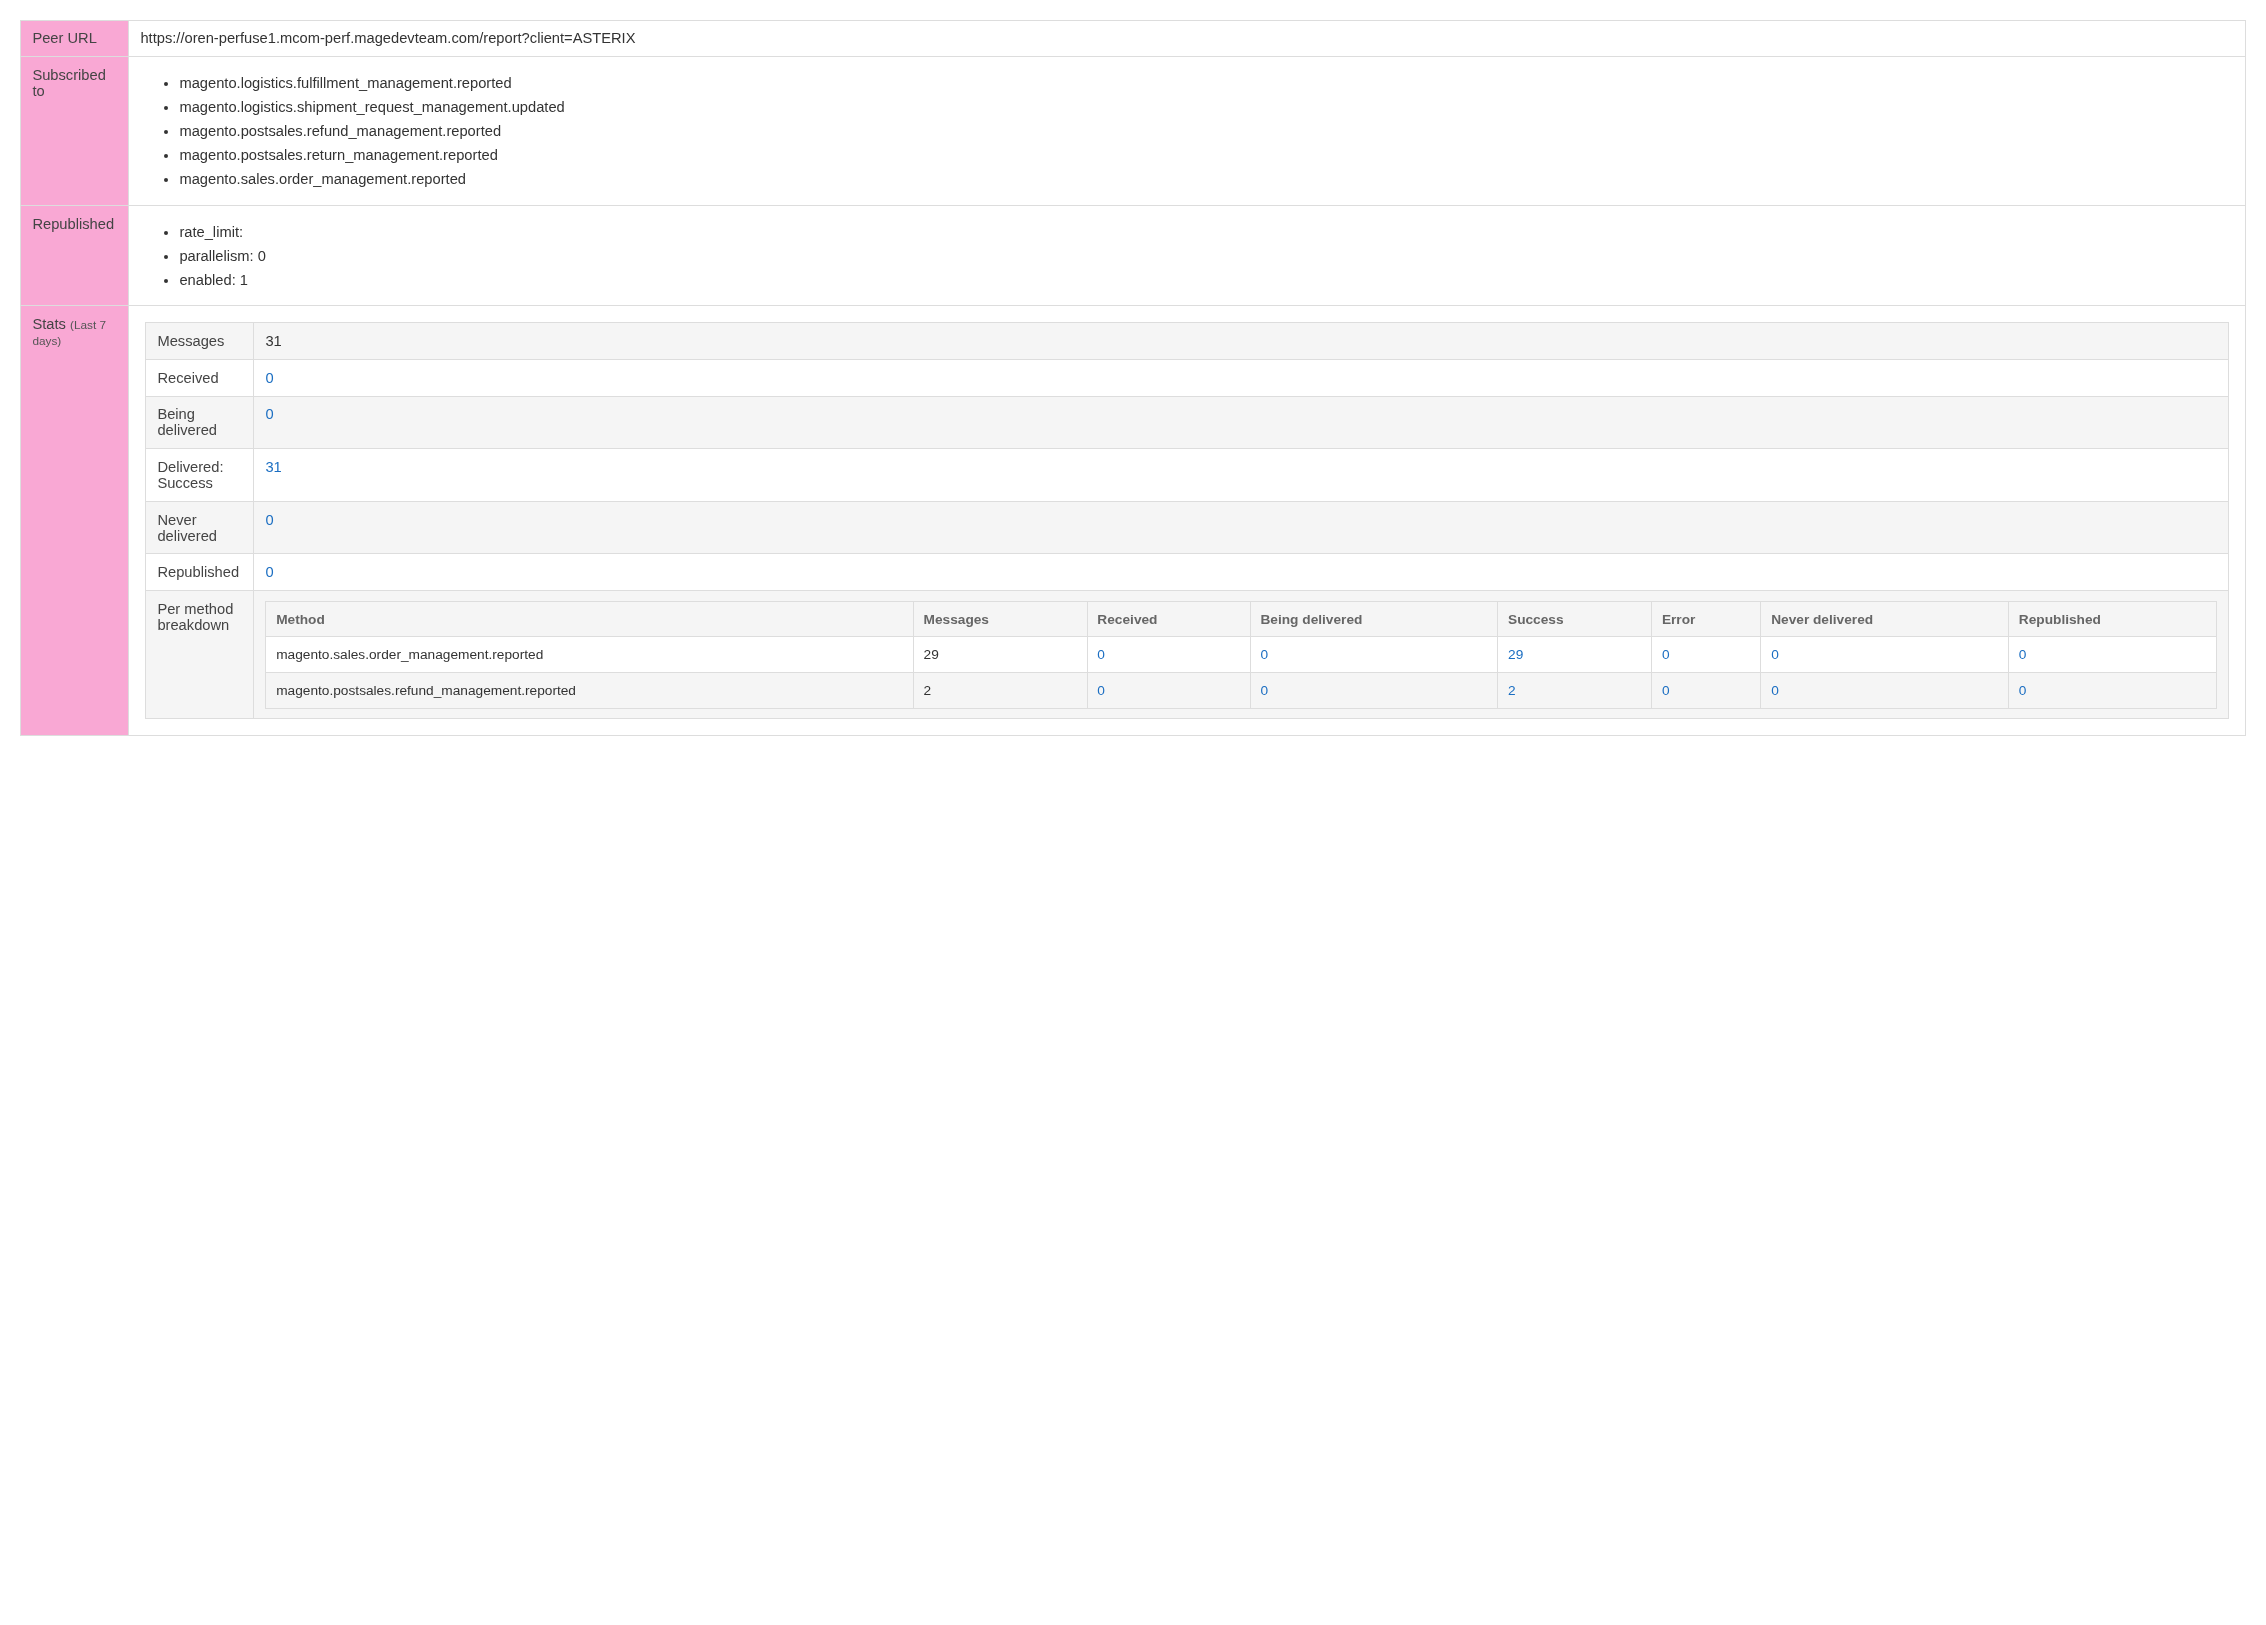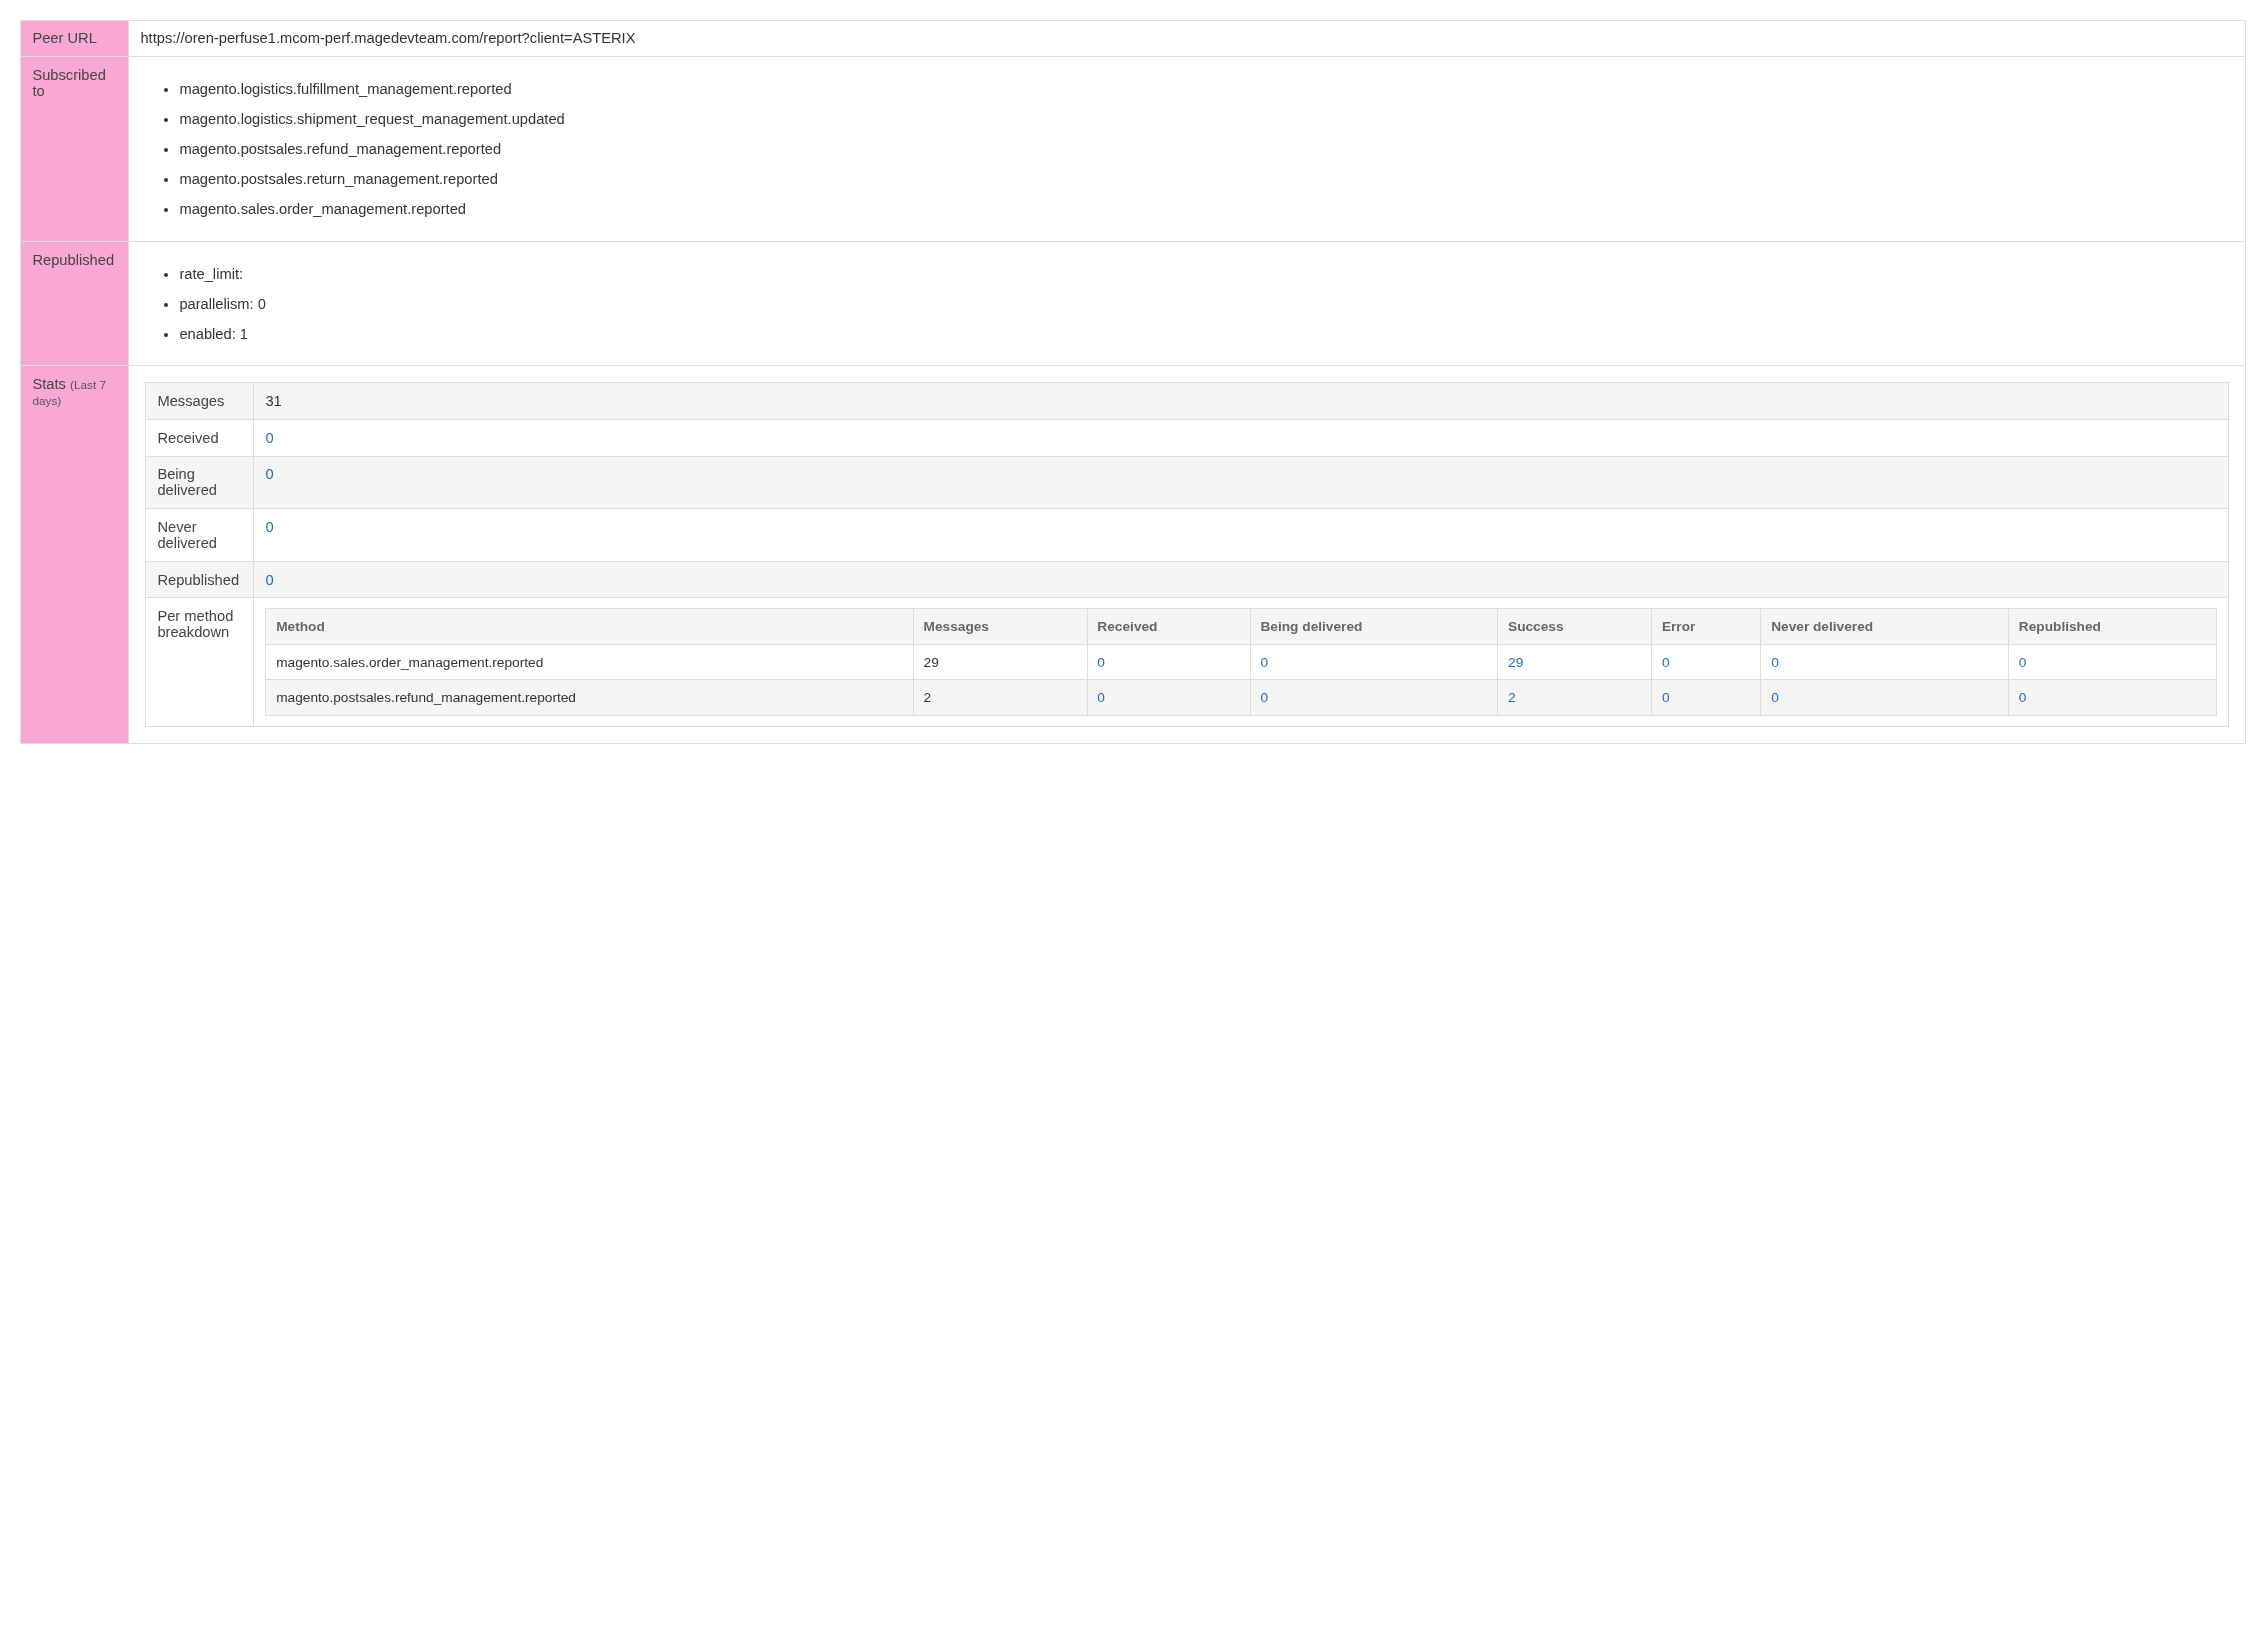--- a/index.html
+++ b/index.html
@@ -27,21 +27,21 @@
   table.outer > tbody > tr > th {
     width: 108px;
     background: #f9a8d4;
     color: #444;
   }
   ul {
     margin: 0;
     padding-left: 39px;
   }
   li {
-    margin: 14px 0;
+    margin: 8px 0;
     color: #333;
   }
   .smallnote {
     font-size: 11.8px;
     color: #555;
   }
   table.stats {
     width: 100%;
     border-collapse: collapse;
     border: 1px solid #ddd;
@@ -143,20 +143,24 @@
               <th>Messages</th>
               <td>31</td>
             </tr>
             <tr>
               <th>Received</th>
               <td><a href="#" class="link">0</a></td>
             </tr>
             <tr>
               <th>Being delivered</th>
               <td><a href="#" class="link">0</a></td>
+            </tr>
+            <tr>
+              <th>Delivered: Success</th>
+              <td><a href="#" class="link">31</a></td>
             </tr>
             <tr>
               <th>Never delivered</th>
               <td><a href="#" class="link">0</a></td>
             </tr>
             <tr>
               <th>Republished</th>
               <td><a href="#" class="link">0</a></td>
             </tr>
             <tr>

